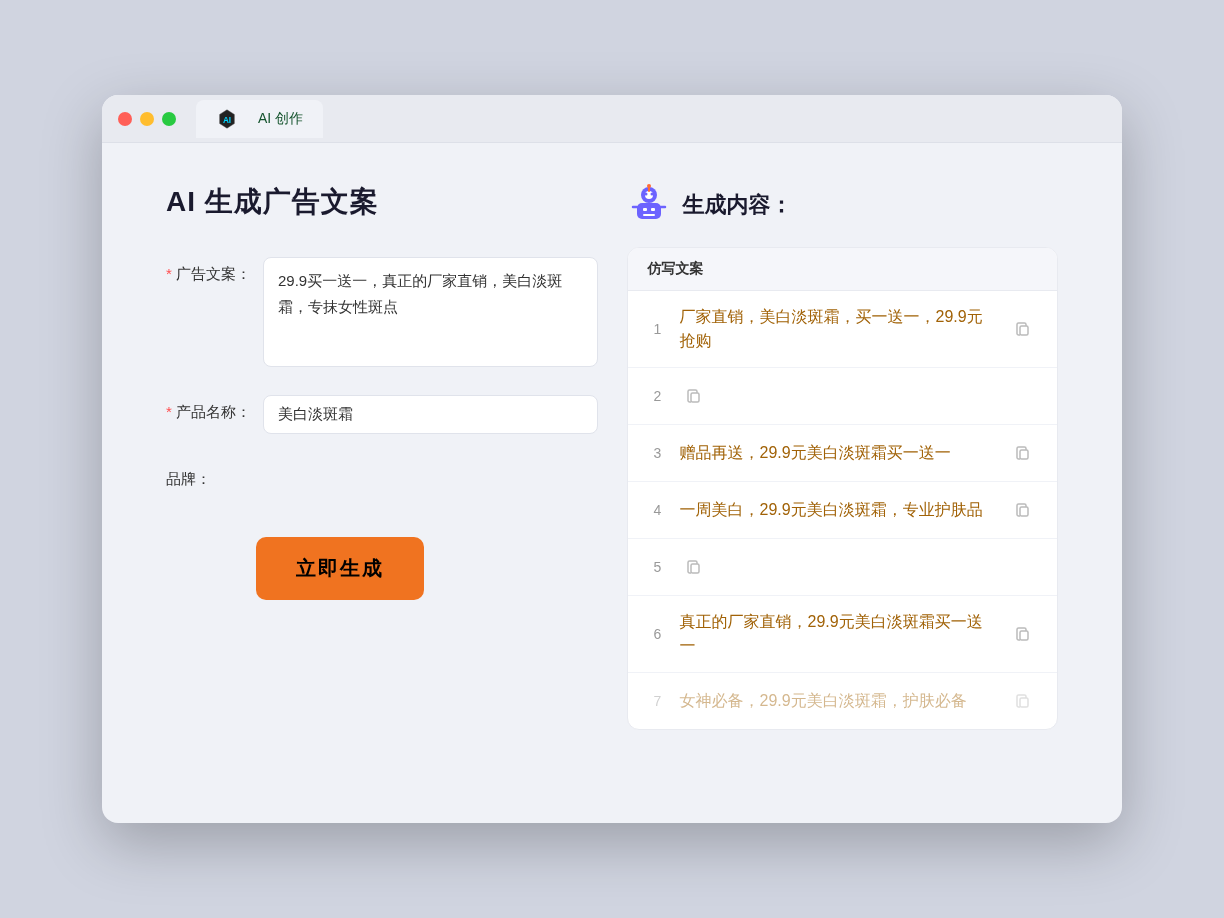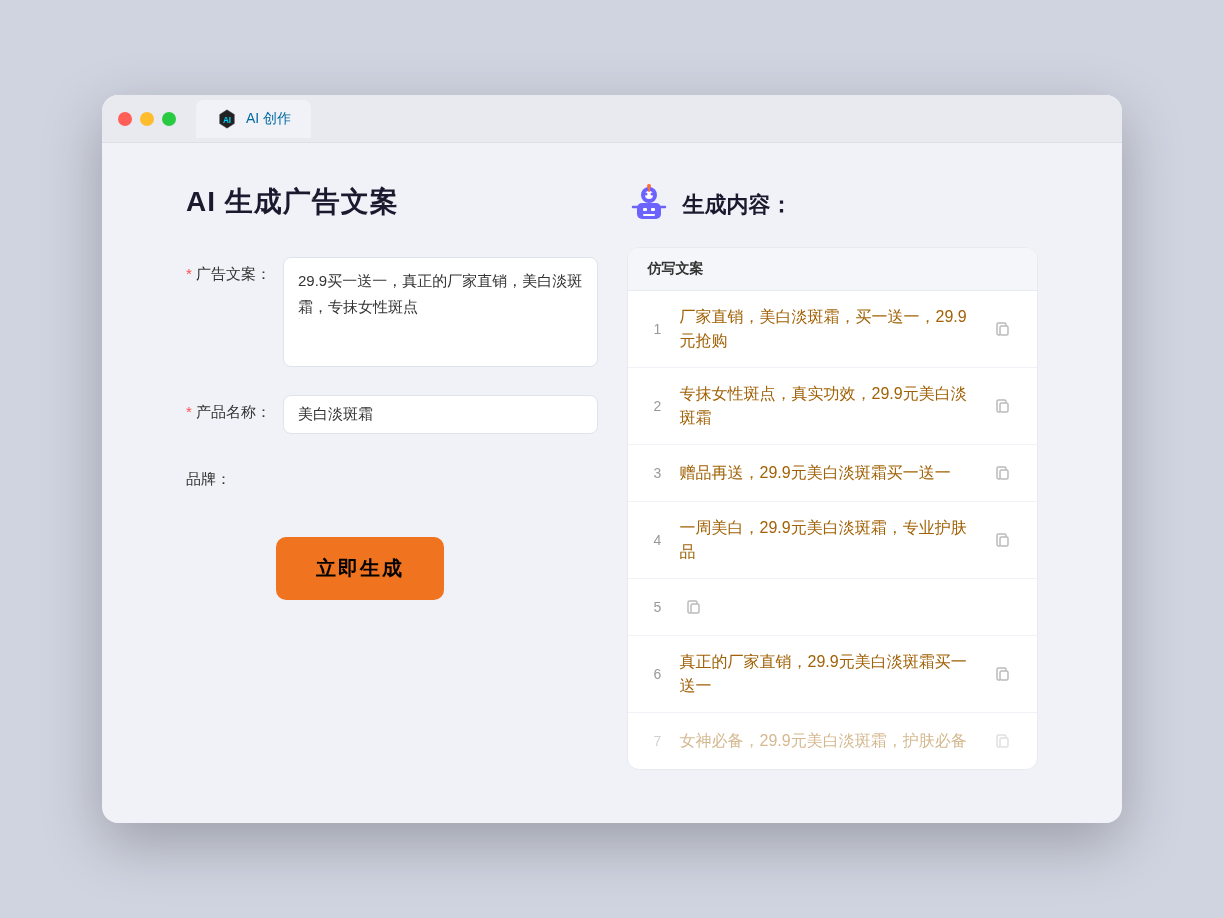--- a/index.html
+++ b/index.html
@@ -44,32 +44,32 @@
     .traffic-light.red { background: #ff5f57; }
     .traffic-light.yellow { background: #ffbd2e; }
     .traffic-light.green { background: #28ca41; }
 
     .tab {
       background: #f0f2f7;
       border-radius: 8px 8px 0 0;
       padding: 8px 20px;
       display: flex;
       align-items: center;
-      gap: 8px;
+      gap: 20px;
       font-size: 14px;
-      color: #0369a1;
+      color: #14532d;
     }
 
     .tab-icon {
       width: 22px;
       height: 22px;
     }
 
     .browser-content {
-      padding: 40px 84px;
+      padding: 40px 64px;
       display: grid;
       grid-template-columns: 1fr 1fr;
       gap: 29px;
       min-height: 680px;
     }
 
     
     .left-panel {}
 
     .page-title {
@@ -292,21 +292,20 @@
               <span class="row-text">厂家直销，美白淡斑霜，买一送一，29.9元抢购</span>
               <div class="copy-btn">
                 <svg viewBox="0 0 16 16" fill="none" stroke="currentColor" stroke-width="1.5">
       <rect x="5" y="5" width="8" height="9" rx="1.5"></rect>
       <path d="M11 5V3.5A1.5 1.5 0 009.5 2h-6A1.5 1.5 0 002 3.5v9A1.5 1.5 0 003.5 14H5"></path>
     </svg>
               </div>
             </div>
             <div class="result-row">
               <span class="row-num">2</span>
-              <span class="row-text">专抹女性斑点，真实功效，29.9元美白淡斑霜</span>
               <div class="copy-btn">
                 <svg viewBox="0 0 16 16" fill="none" stroke="currentColor" stroke-width="1.5">
       <rect x="5" y="5" width="8" height="9" rx="1.5"></rect>
       <path d="M11 5V3.5A1.5 1.5 0 009.5 2h-6A1.5 1.5 0 002 3.5v9A1.5 1.5 0 003.5 14H5"></path>
     </svg>
               </div>
             </div>
             <div class="result-row">
               <span class="row-num">3</span>
               <span class="row-text">赠品再送，29.9元美白淡斑霜买一送一</span>

